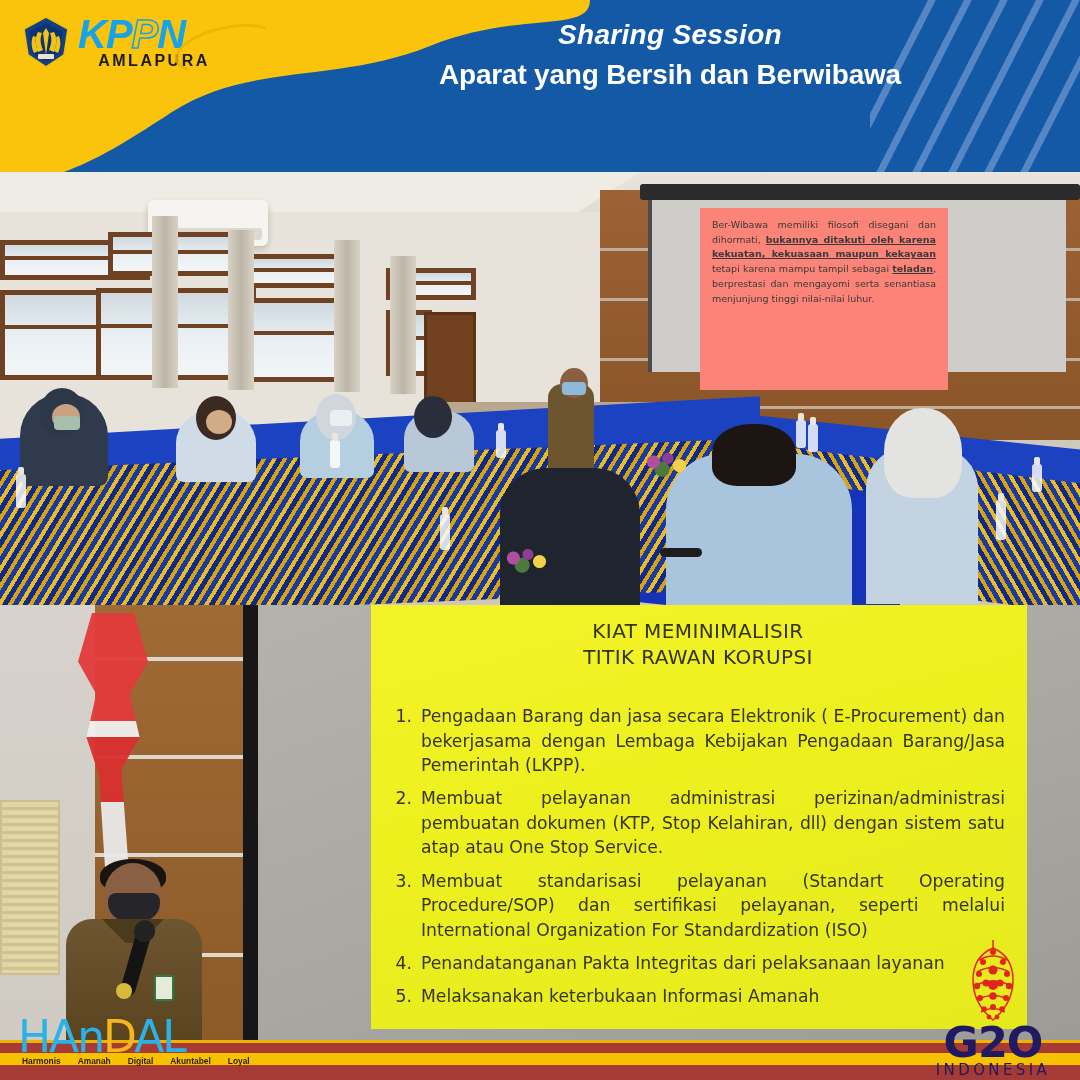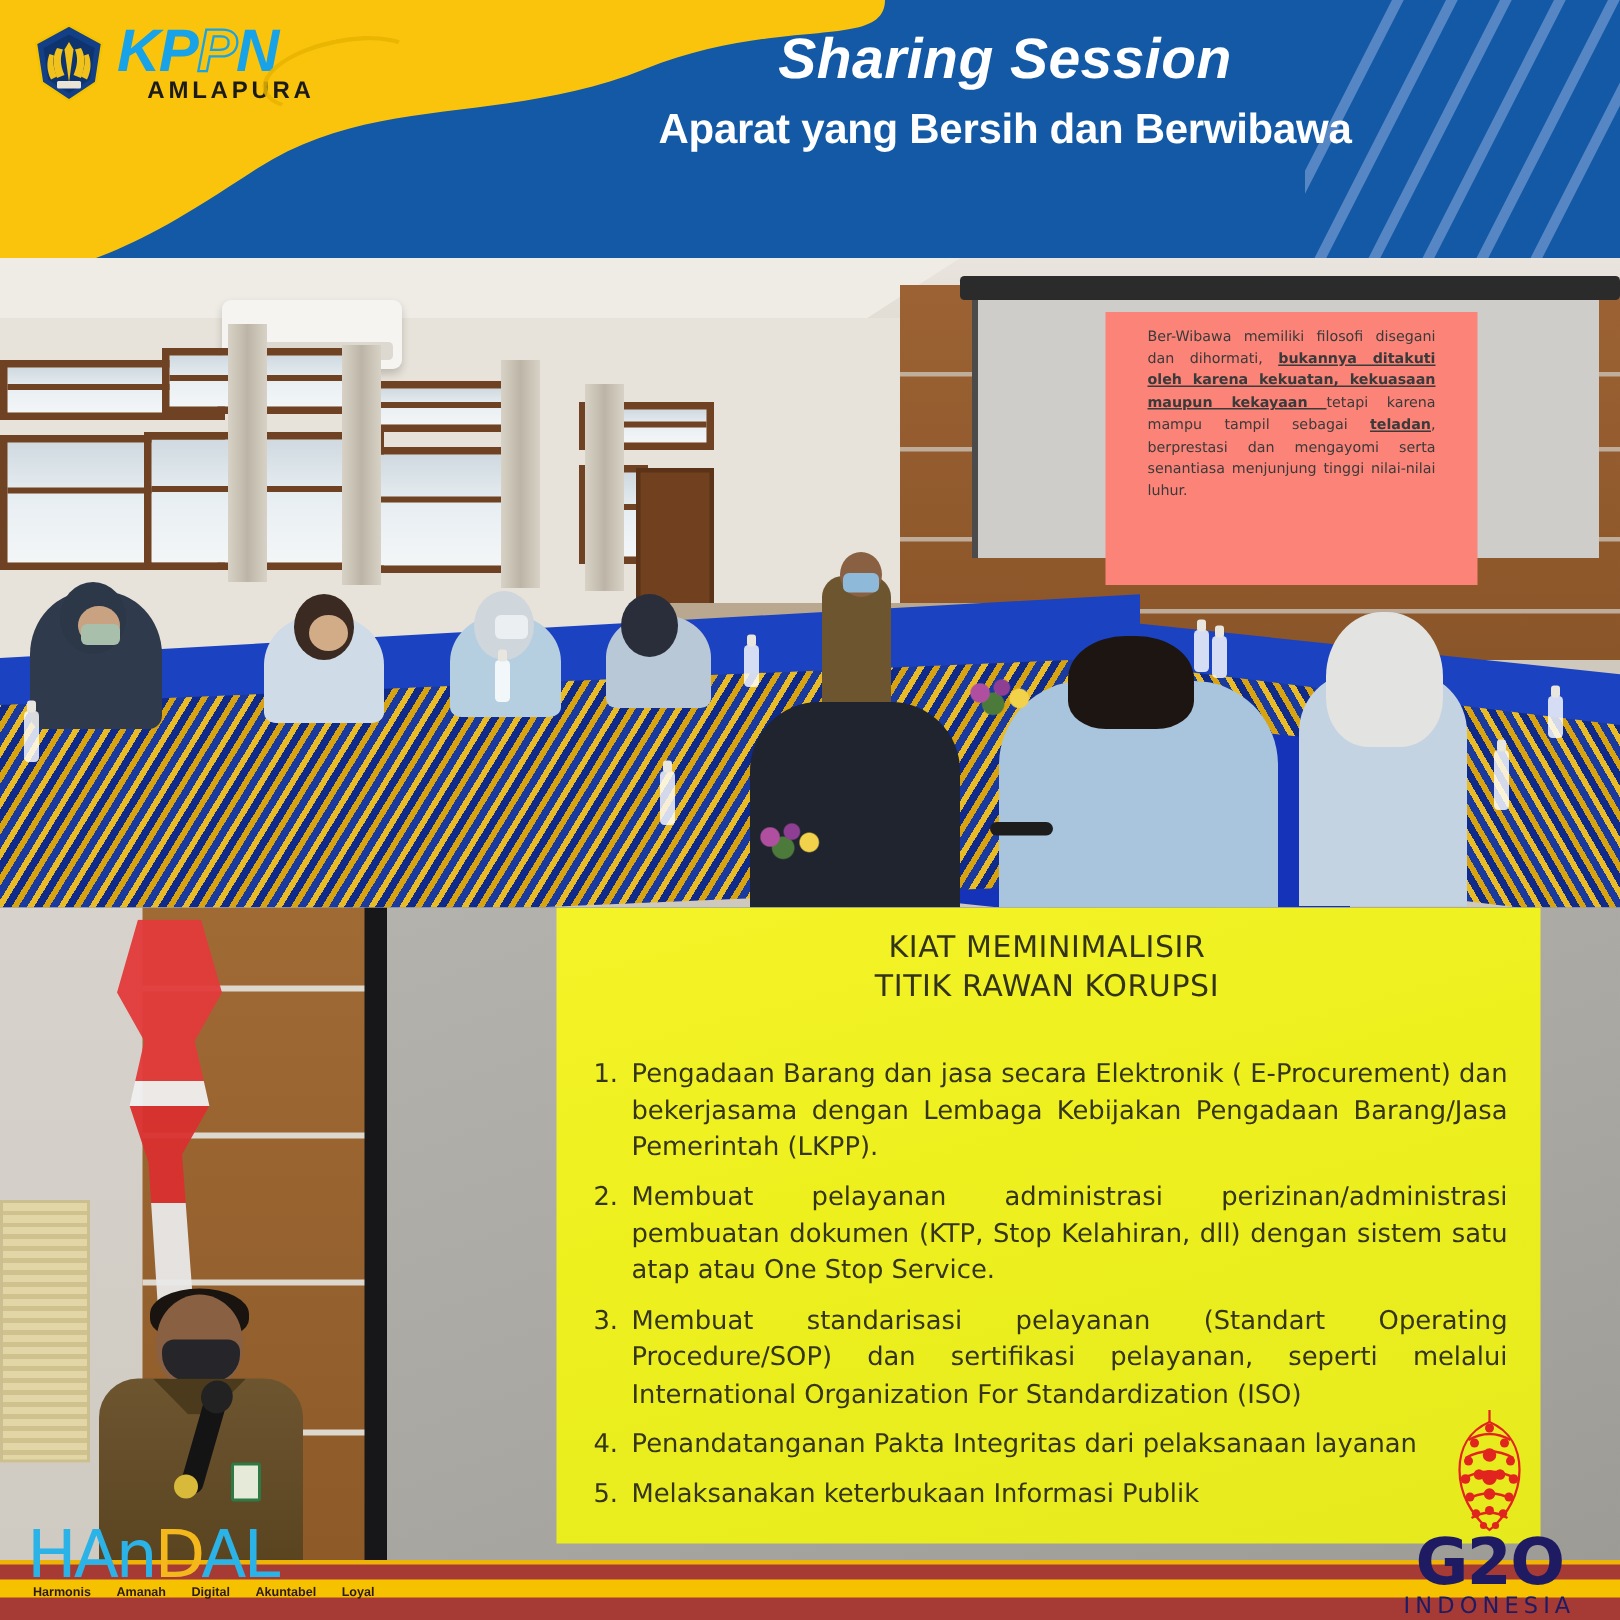--- a/index.html
+++ b/index.html
@@ -18,40 +18,40 @@
   .kppn-text{position:relative;flex:1;}
   .kppn-word{font-size:40px;font-weight:bold;font-style:italic;letter-spacing:-1px;line-height:1;}
   .kppn-word .kp{color:#18A3E8;}
   .kppn-word .p2{color:#FBC40C;-webkit-text-stroke:1.5px #18A3E8;}
   .kppn-word .n{color:#18A3E8;}
   .kppn-sub{font-size:16px;font-weight:bold;color:#1b1b1b;letter-spacing:2.5px;text-align:center;margin-top:-2px;}
   .kppn-swoosh{position:absolute;left:96px;top:12px;width:100px;height:40px;border:3px solid #e8b400;border-radius:50%;
     border-color:#e8b400 transparent transparent #e8b400;transform:rotate(-12deg);opacity:.85;}
 
   .hdr-titles{position:absolute;left:300px;top:20px;width:740px;text-align:center;color:#fff;}
-  .title-1{font-size:38px;font-style:italic;font-weight:bold;line-height:1.1;letter-spacing:.3px;}
+  .title-1{font-size:28px;font-style:italic;font-weight:bold;line-height:1.1;letter-spacing:.3px;}
   .title-2{font-size:28px;font-weight:bold;line-height:1.15;margin-top:8px;letter-spacing:-.2px;}
 
   
   .photo1{position:absolute;left:0;top:172px;width:1080px;height:433px;overflow:hidden;background:#cfc8bd;}
   .p1-ceiling{position:absolute;left:0;top:0;width:1080px;height:70px;background:linear-gradient(180deg,#e9e5de,#dcd7ce);}
   .p1-ceil-l{position:absolute;left:0;top:0;width:640px;height:58px;background:#efece6;clip-path:polygon(0 0,100% 0,86% 100%,0 100%);}
   .p1-wall{position:absolute;left:0;top:40px;width:640px;height:260px;background:#e7e3da;}
   .p1-backwall{position:absolute;left:600px;top:18px;width:480px;height:250px;background:linear-gradient(180deg,#9c6233,#8a5529);}
   .p1-backwall i{position:absolute;left:0;width:100%;height:3px;background:#c9c2b6;opacity:.8;}
   .p1-ac{position:absolute;left:148px;top:28px;width:120px;height:46px;background:#f6f4f0;border-radius:6px;box-shadow:0 3px 6px rgba(0,0,0,.18);}
   .p1-ac:after{content:"";position:absolute;left:6px;bottom:6px;width:108px;height:12px;background:#ddd9d1;border-radius:3px;}
   .p1-win{position:absolute;background:linear-gradient(180deg,#cfd9df 0%,#e7eef2 45%,#f3f6f7 100%);border:5px solid #6e4222;box-sizing:border-box;}
   .p1-win:before{content:"";position:absolute;left:0;right:0;top:38%;height:4px;background:#6e4222;}
   .p1-curtain{position:absolute;top:52px;width:26px;height:210px;background:linear-gradient(90deg,#d8d2c6,#bcb5a7,#d8d2c6);}
   .p1-door{position:absolute;left:424px;top:140px;width:52px;height:125px;background:#70401f;border:3px solid #5a3318;box-sizing:border-box;}
   .p1-screen{position:absolute;left:640px;top:12px;width:440px;height:195px;}
   .p1-screen-bar{position:absolute;left:0;top:0;width:440px;height:16px;background:#2b2b2b;border-radius:3px;}
   .p1-screen-face{position:absolute;left:8px;top:16px;width:414px;height:172px;background:#cfcdca;border-left:4px solid #4b4b4b;}
-  .slide-pink{position:absolute;left:48px;top:8px;width:248px;height:182px;background:#fb8377;padding:10px 28px;box-sizing:border-box;margin-left:37px;}
+  .slide-pink{position:absolute;left:48px;top:8px;width:248px;height:182px;background:#fb8377;padding:10px 12px;box-sizing:border-box;}
   .slide-pink p{margin:0;font-size:9.5px;line-height:1.55;color:#3a3a3a;text-align:justify;font-family:"DejaVu Sans",sans-serif;}
   .slide-pink u{text-decoration:underline;font-weight:bold;}
   .p1-table{position:absolute;left:-20px;top:246px;width:780px;height:46px;background:#1b42c0;transform:skewY(-3.2deg);}
   .p1-skirt{position:absolute;left:-20px;top:282px;width:800px;height:150px;transform:skewY(-2.4deg);
     background:repeating-linear-gradient(122deg,#102a8a 0 5px,#d8a310 5px 9px,#1b3a9e 9px 14px,#e8bb27 14px 18px);}
   .p1-skirt2{position:absolute;left:690px;top:288px;width:400px;height:130px;transform:skewY(7deg);
     background:repeating-linear-gradient(58deg,#102a8a 0 5px,#d8a310 5px 9px,#1b3a9e 9px 14px,#e8bb27 14px 18px);}
   .p1-tbl2{position:absolute;left:700px;top:258px;width:390px;height:40px;background:#1b42c0;transform:skewY(6deg);}
   .p1-tblblue{position:absolute;left:470px;top:300px;width:430px;height:135px;background:#1533b8;transform:skewY(6deg);}
   .p1-floor{position:absolute;left:420px;top:230px;width:300px;height:60px;background:#b9a88f;}
@@ -281,21 +281,21 @@
         <li>
           <span class="sy-num">3.</span>
           <span class="sy-txt">Membuat standarisasi pelayanan (Standart Operating Procedure/SOP) dan sertifikasi pelayanan, seperti melalui International Organization For Standardization (ISO)</span>
         </li>
         <li>
           <span class="sy-num">4.</span>
           <span class="sy-txt">Penandatanganan Pakta Integritas dari pelaksanaan layanan</span>
         </li>
         <li>
           <span class="sy-num">5.</span>
-          <span class="sy-txt">Melaksanakan keterbukaan Informasi Publik</span>
+          <span class="sy-txt">Melaksanakan keterbukaan Informasi Amanah</span>
         </li>
       </ul>
     </div>
   </div>
 
   <div class="footer">
     <div class="footer-top"></div>
     <div class="footer-stripe"></div>
   </div>
 

